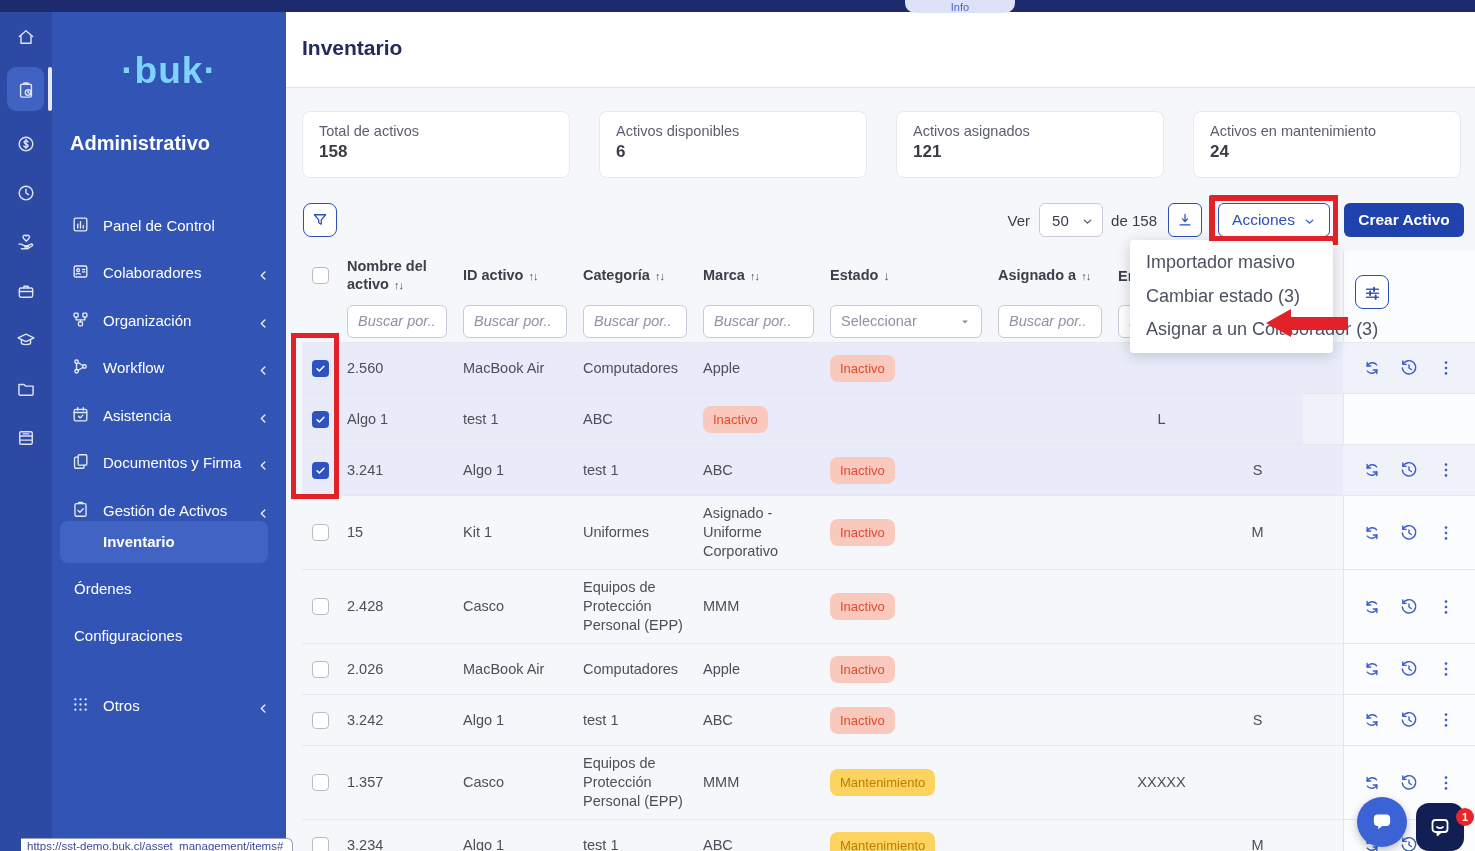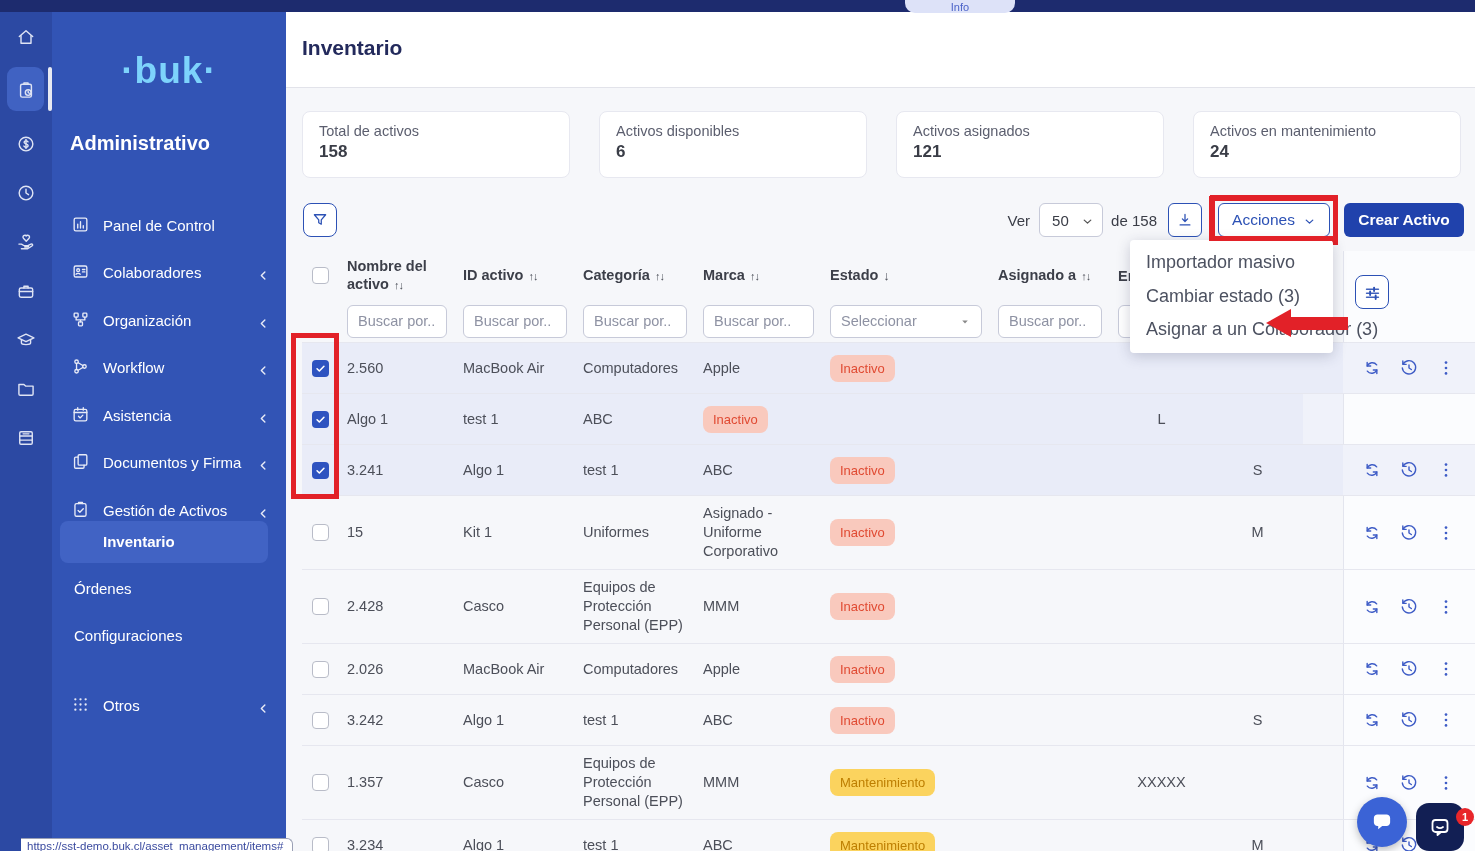--- a/index.html
+++ b/index.html
@@ -66,21 +66,21 @@
   
   .table-wrap{position:absolute;left:302px;top:251px;width:1173px;height:600px;overflow:hidden;z-index:1;}
   .actions-strip{position:absolute;left:1041px;top:0;width:132px;height:600px;background:#fbfcfe;border-left:1px solid #e3e5ee;}
   .tgrid{display:grid;grid-template-columns:38px 116px 120px 120px 127px 168px 120px 102px 90px 40px 132px;position:relative;}
   .t-headrow{height:49px;}
   .t-filterrow{height:43px;border-bottom:1px solid #e6e7ef;}
   .hc{display:flex;align-items:center;padding:0 8px 0 7px;font-size:14.5px;font-weight:700;color:#3c3f49;line-height:18px;}
   .hc .sort{font-size:11px;color:#4a4d57;margin-left:5px;font-weight:400;letter-spacing:-1px;}
   .fc{display:flex;align-items:center;padding:0 9px 0 7px;}
   .f-input{width:100%;height:33px;border:1px solid #c7cad9;border-radius:6px;background:#fff;padding:0 10px;
-    font-size:14.5px;color:#737373;}
+    font-size:14.5px;color:#737373;font-style:italic;}
   .f-input::placeholder{color:#8e92a3;}
   .f-select{width:100%;height:33px;border:1px solid #c7cad9;border-radius:6px;background:#fff;padding:0 10px;
     font-size:14.5px;color:#8e92a3;display:flex;align-items:center;justify-content:space-between;}
   .f-select .icon{width:12px;height:12px;color:#888;}
   .t-row{border-bottom:1px solid #e6e7ef;position:relative;}
   .t-row .c{display:flex;align-items:center;padding:8px 8px 8px 7px;font-size:14.5px;color:#4c4f59;line-height:19px;min-height:50px;}
   .t-row .c.center{justify-content:center;text-align:center;}
   .t-row.selected .c{background:#e9ecf8;}
   .t-row.selected .c.actions{background:#f0f2fa;}
   .c.cbx{justify-content:center;}

